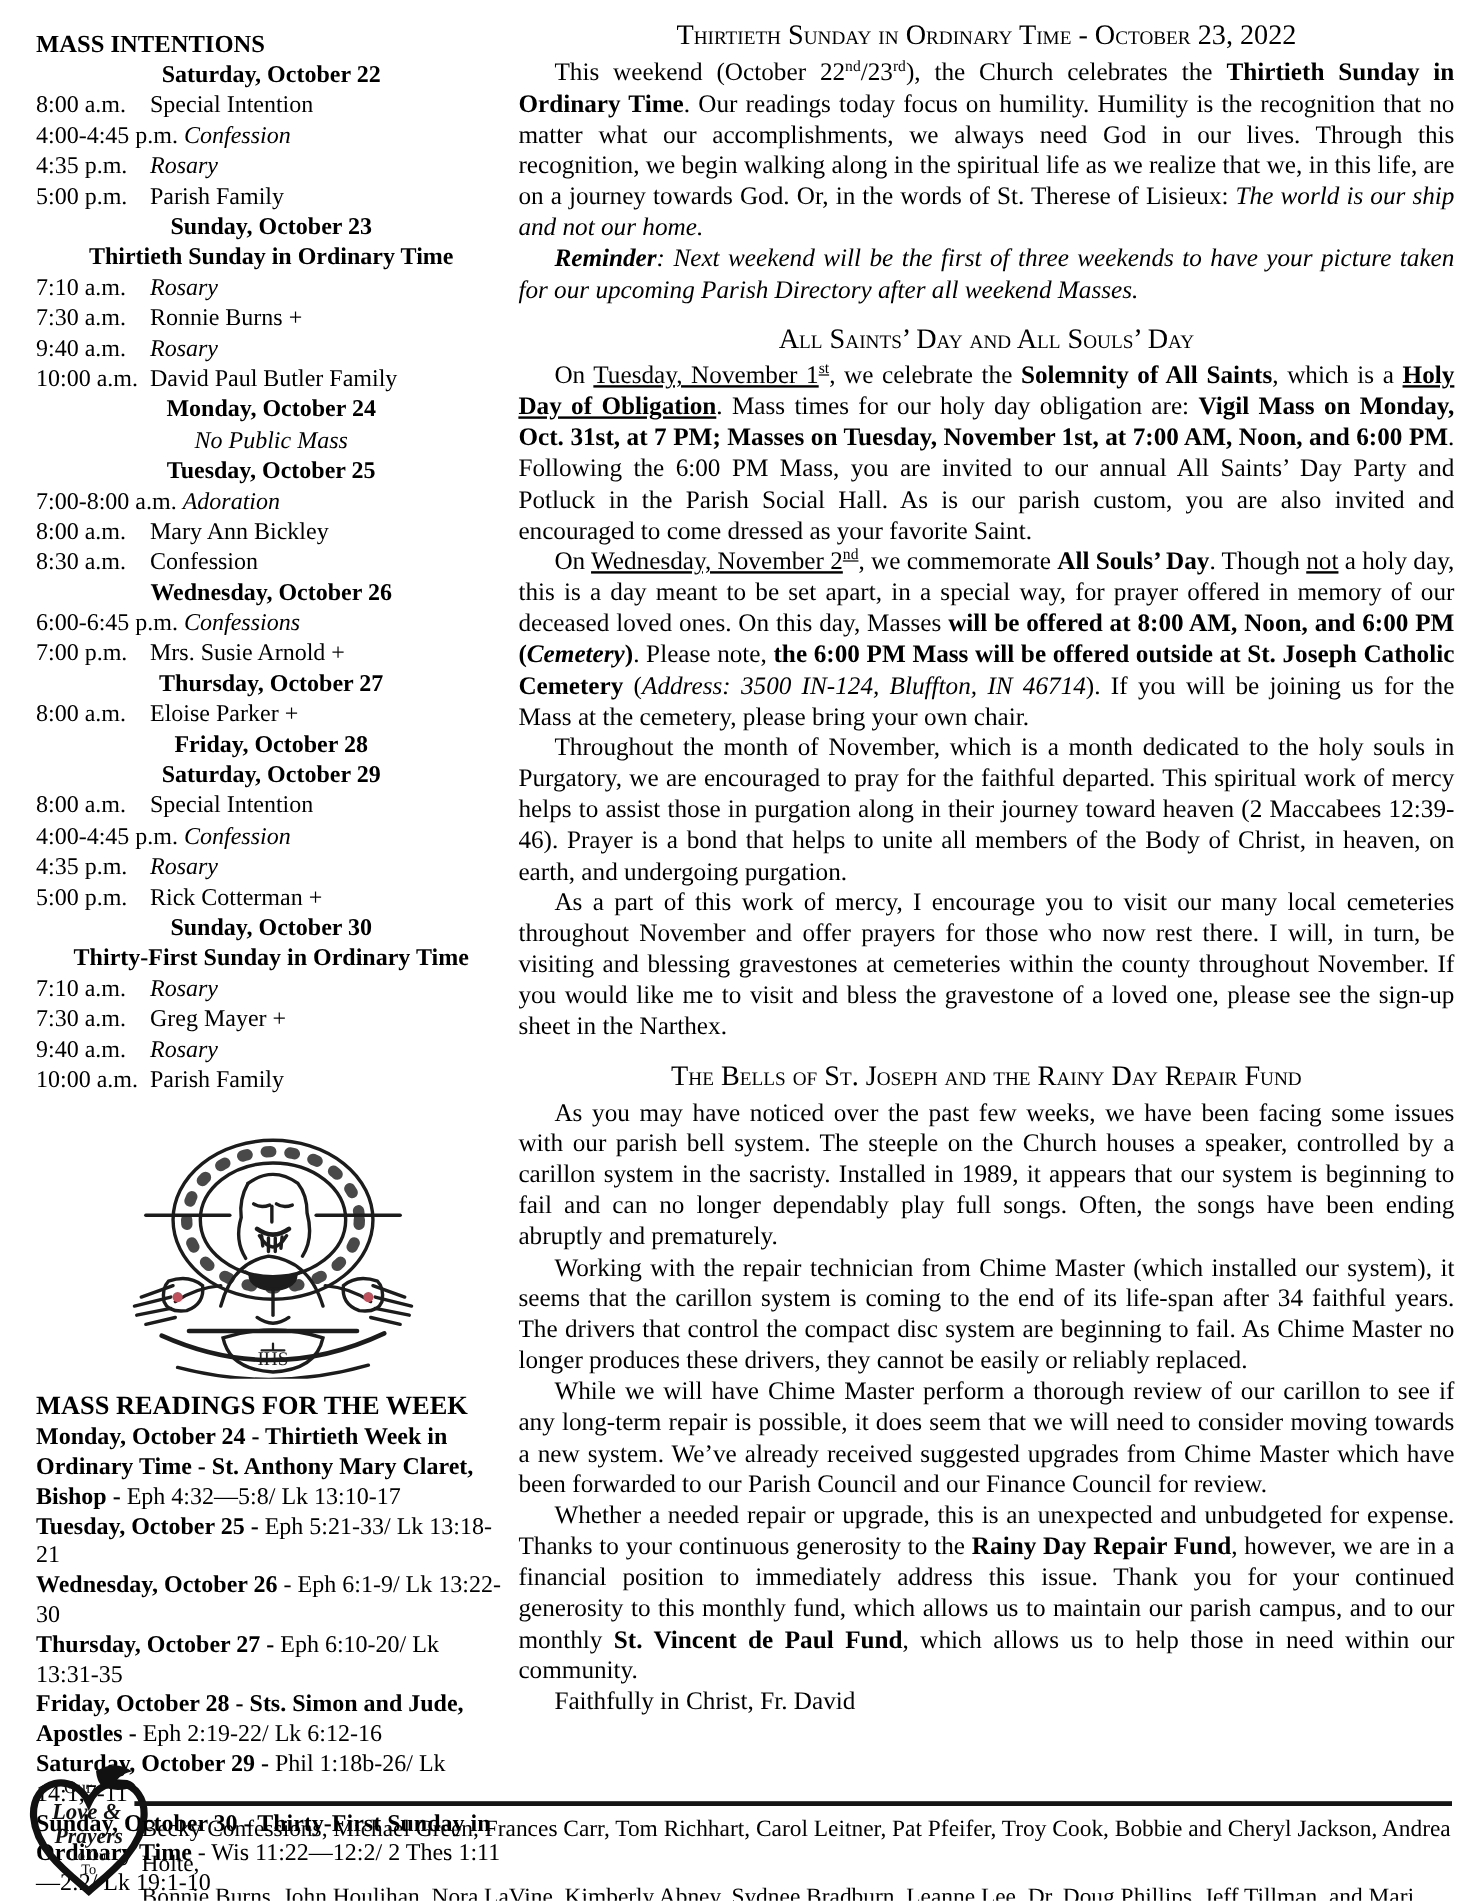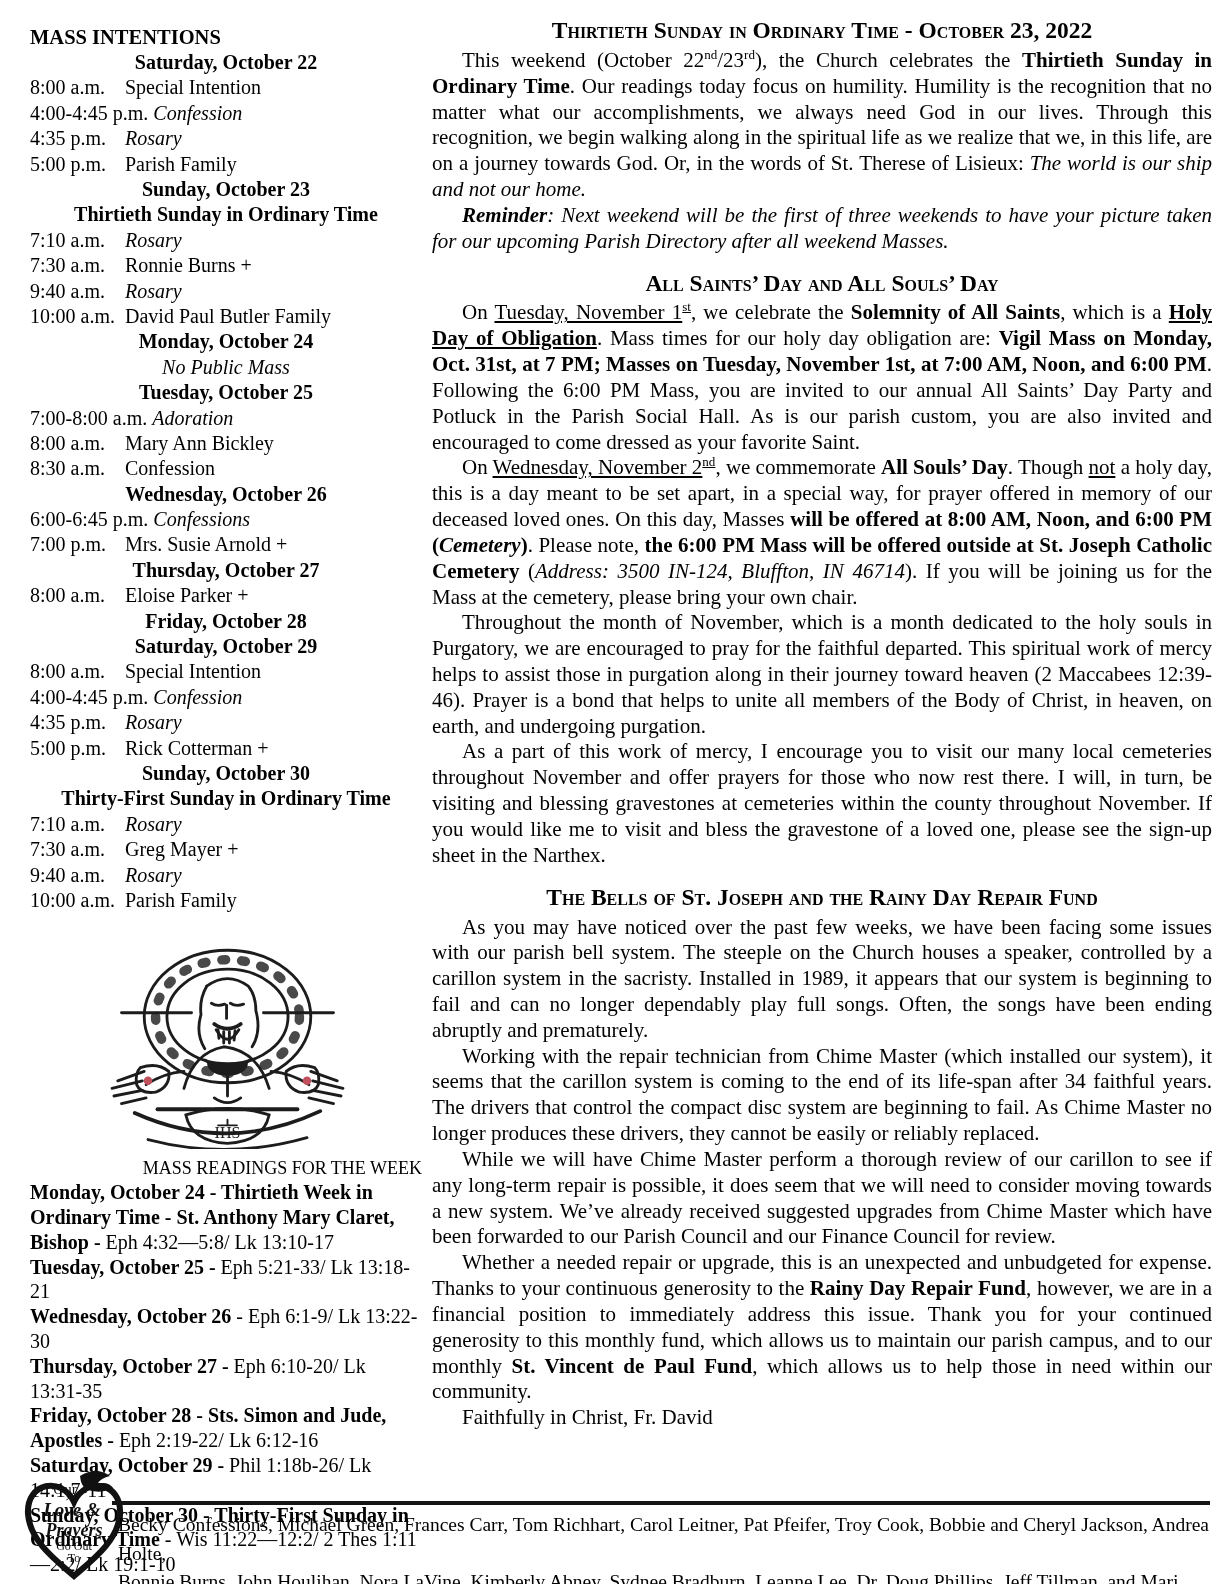--- a/index.html
+++ b/index.html
@@ -15,27 +15,27 @@
 
   
   .left-col{position:absolute;left:30px;top:24px;width:392px;font-size:20px;line-height:1.27;}
   .mi-title{font-weight:bold;font-size:20.5px;}
   .mi-day{font-weight:bold;text-align:center;}
   .mi-sub{font-weight:bold;text-align:center;}
   .mi-note{font-style:italic;text-align:center;}
   .mi-row{white-space:nowrap;}
   .mi-time{display:inline-block;min-width:90px;}
   .jesus-wrap{margin:24px 0 6px 55px;width:285px;height:212px;}
-  .readings-title{font-weight:normal;text-align:right;font-size:18px;margin-top:8px;}
+  .readings-title{font-weight:bold;text-align:left;font-size:22px;margin-top:8px;}
   .readings{font-size:20px;line-height:1.24;}
   .reading{text-align:left;}
 
   
   .right-col{position:absolute;left:432px;top:16px;width:780px;font-size:21px;line-height:1.23;}
-  .sec-head{font-weight:bold;text-align:center;font-variant:small-caps;font-size:23.5px;margin:14px 0 3px 0;}
+  .sec-head{font-weight:normal;text-align:center;font-variant:small-caps;font-size:23.5px;margin:14px 0 3px 0;}
   .sec-head:first-child{margin-top:0;}
   .right-col p{margin:0;text-align:justify;text-indent:30px;}
   .signoff{text-align:right;margin:0 58px 0 0;text-indent:0;}
 
   
   .footer-rule{position:absolute;left:112px;top:1501px;width:1098px;height:4px;background:#151515;}
   .names{position:absolute;left:118px;top:1511px;width:1092px;font-size:19.5px;line-height:1.47;}
   .logo-wrap{position:absolute;left:18px;top:1468px;width:112px;height:112px;}
 
   svg text{font-family:"Liberation Serif", serif;}

